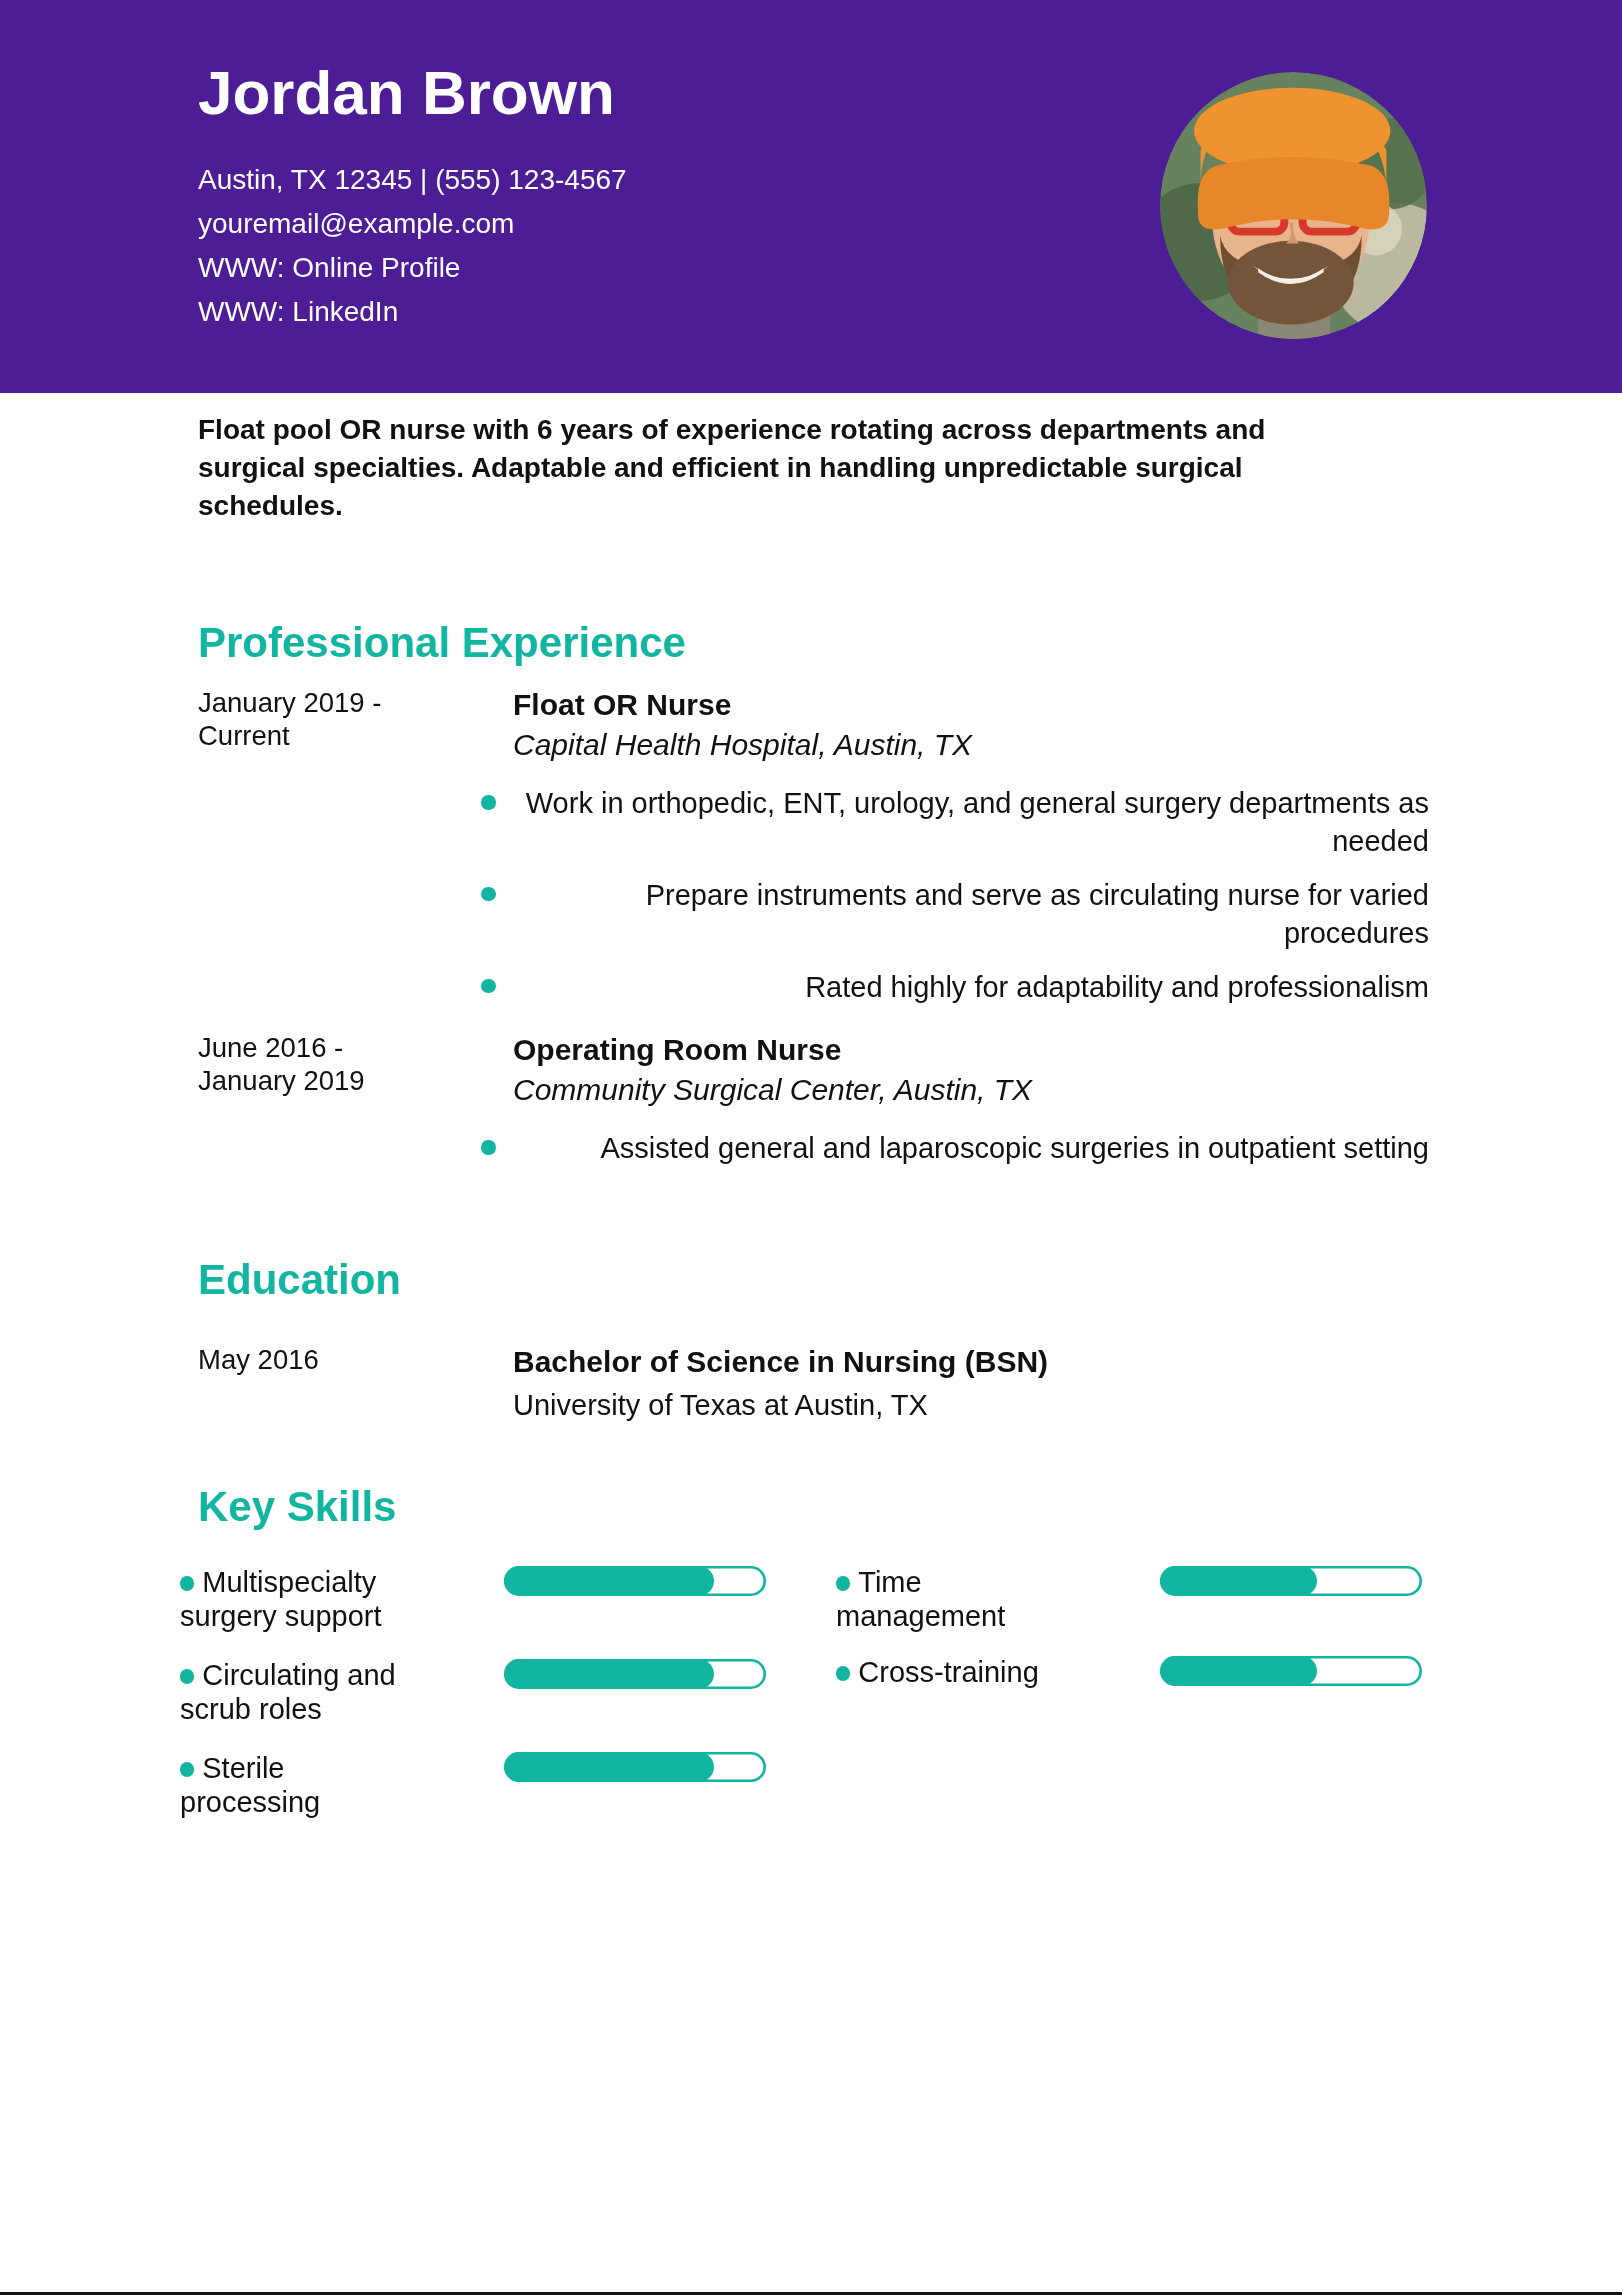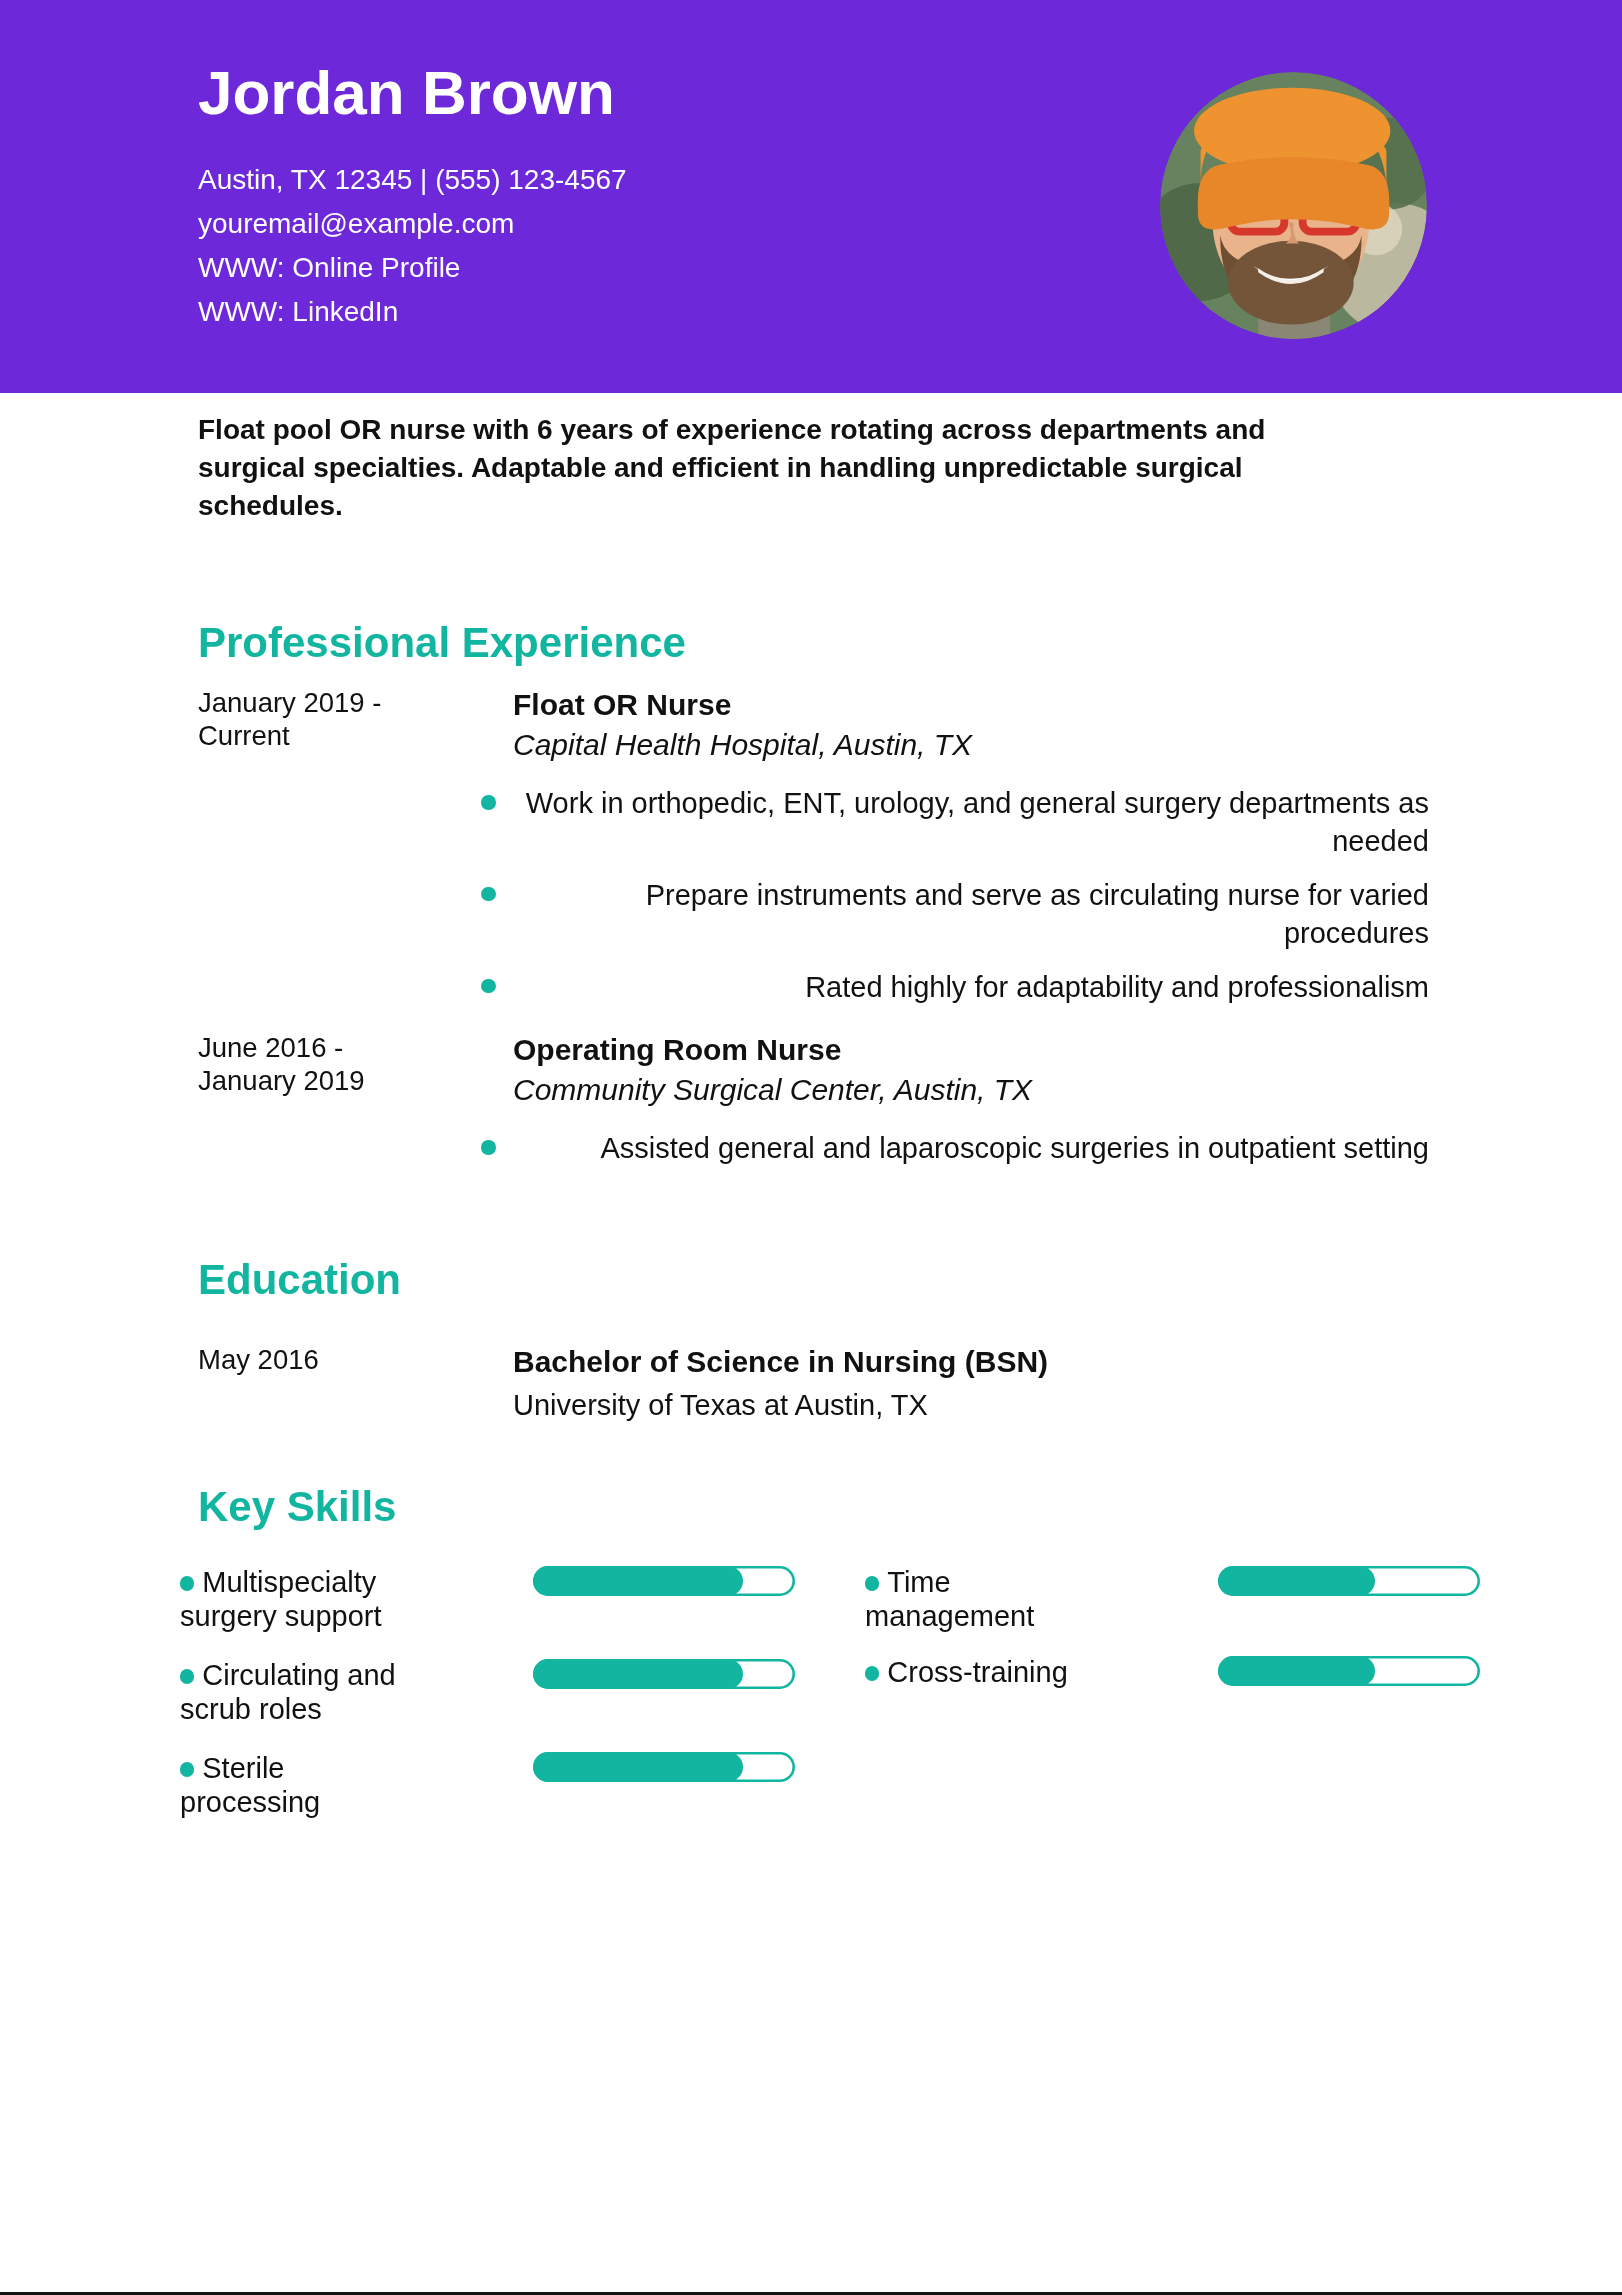--- a/index.html
+++ b/index.html
@@ -1,20 +1,20 @@
 <!DOCTYPE html>
 <html style="font-size:10.5px"><head>
 <meta charset="utf-8">
 <style>
   html,body{margin:0;padding:0;background:#ffffff;}
   .page{position:relative;width:1622px;height:2295px;background:#ffffff;overflow:hidden;
         font-family:"Liberation Sans",sans-serif;color:#111111;}
 
   
-  .header{position:absolute;top:0;left:0;width:100%;height:393px;background:#6d28d9;}
+  .header{position:absolute;top:0;left:0;width:100%;height:393px;background:#4c1d95;}
   .name{position:absolute;left:198px;top:60px;font-size:62px;font-weight:700;color:#ffffff;line-height:1.08;}
   .contact{position:absolute;left:198px;top:158px;font-size:28px;line-height:44px;color:#ffffff;}
   .photo{position:absolute;left:1160px;top:72px;width:267px;height:267px;border-radius:50%;overflow:hidden;}
   .photo svg{display:block;width:100%;height:100%;}
 
   
   .summary{position:absolute;left:198px;top:411px;width:1086px;
            font-size:28px;font-weight:700;line-height:38px;color:#111111;}
 
   
@@ -29,21 +29,21 @@
   .job-title{font-size:30px;font-weight:700;line-height:38px;}
   .job-company{font-size:30px;font-style:italic;line-height:42px;margin-bottom:18.3px;}
   .blist{margin:0;padding:0;list-style:none;text-align:right;}
   .blist li{position:relative;margin:0 0 15.7px 5.2px;font-size:29px;line-height:38px;}
   .bdot{position:absolute;left:-37px;top:11px;width:14.4px;height:14.4px;border-radius:50%;background:#12B5A0;}
   .degree{font-size:30px;font-weight:700;line-height:38px;}
   .school{font-size:29px;line-height:38px;margin-top:5.2px;}
 
   
   .skills{position:absolute;left:180px;top:1565px;display:flex;gap:70px;}
-  .skill-row{display:flex;align-items:flex-start;gap:29px;}
+  .skill-row{display:flex;align-items:flex-start;}
   .col1 .skill-row{margin-bottom:25px;}
   .col2 .skill-row{margin-bottom:22px;}
   .skill-label{font-size:29px;line-height:34px;color:#111111;}
   .col1 .skill-label{width:229px;}
   .col2 .skill-label{width:236px;}
   .sdot{display:inline-block;width:14.4px;height:14.4px;border-radius:50%;background:#12B5A0;
         margin-right:7.9px;vertical-align:1.3px;}
   .skill-bar{position:relative;width:262px;height:30px;border-radius:15px;background:#ffffff;
              box-shadow:inset 0 0 0 2.6px #12B5A0;overflow:hidden;flex:none;margin-top:1.3px;}
   .col1 .skill-bar{margin-left:95px;}

